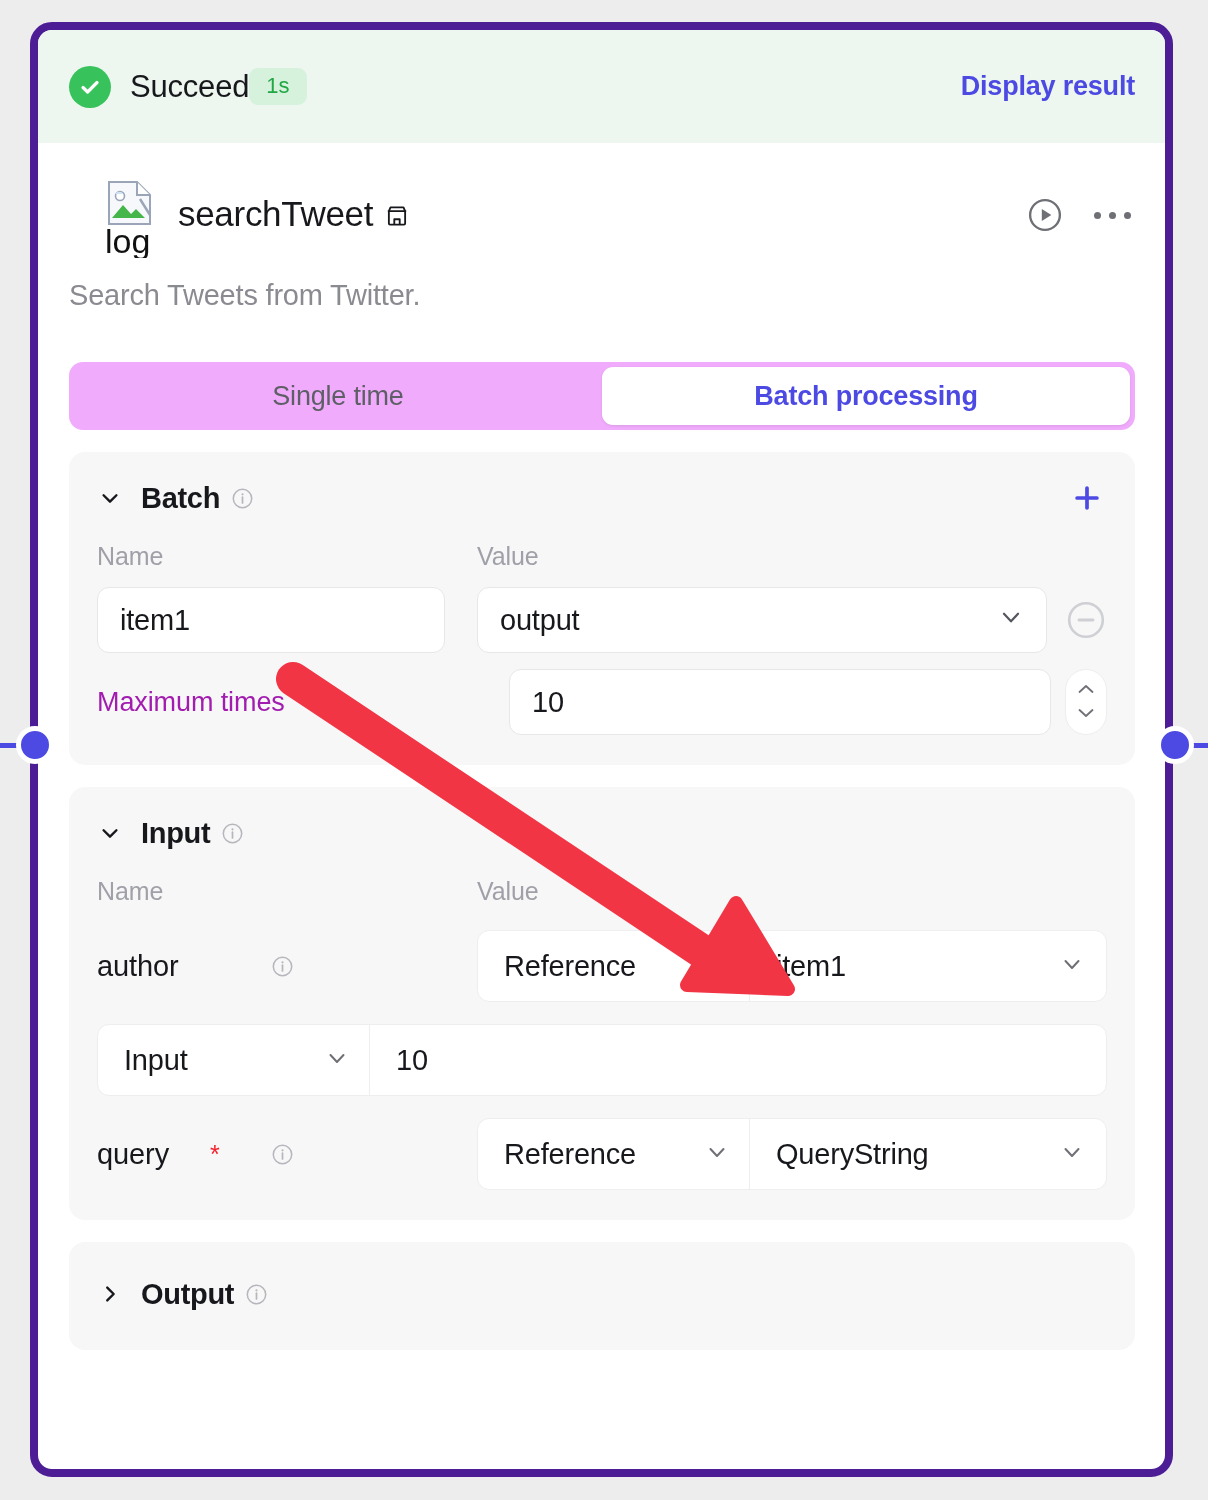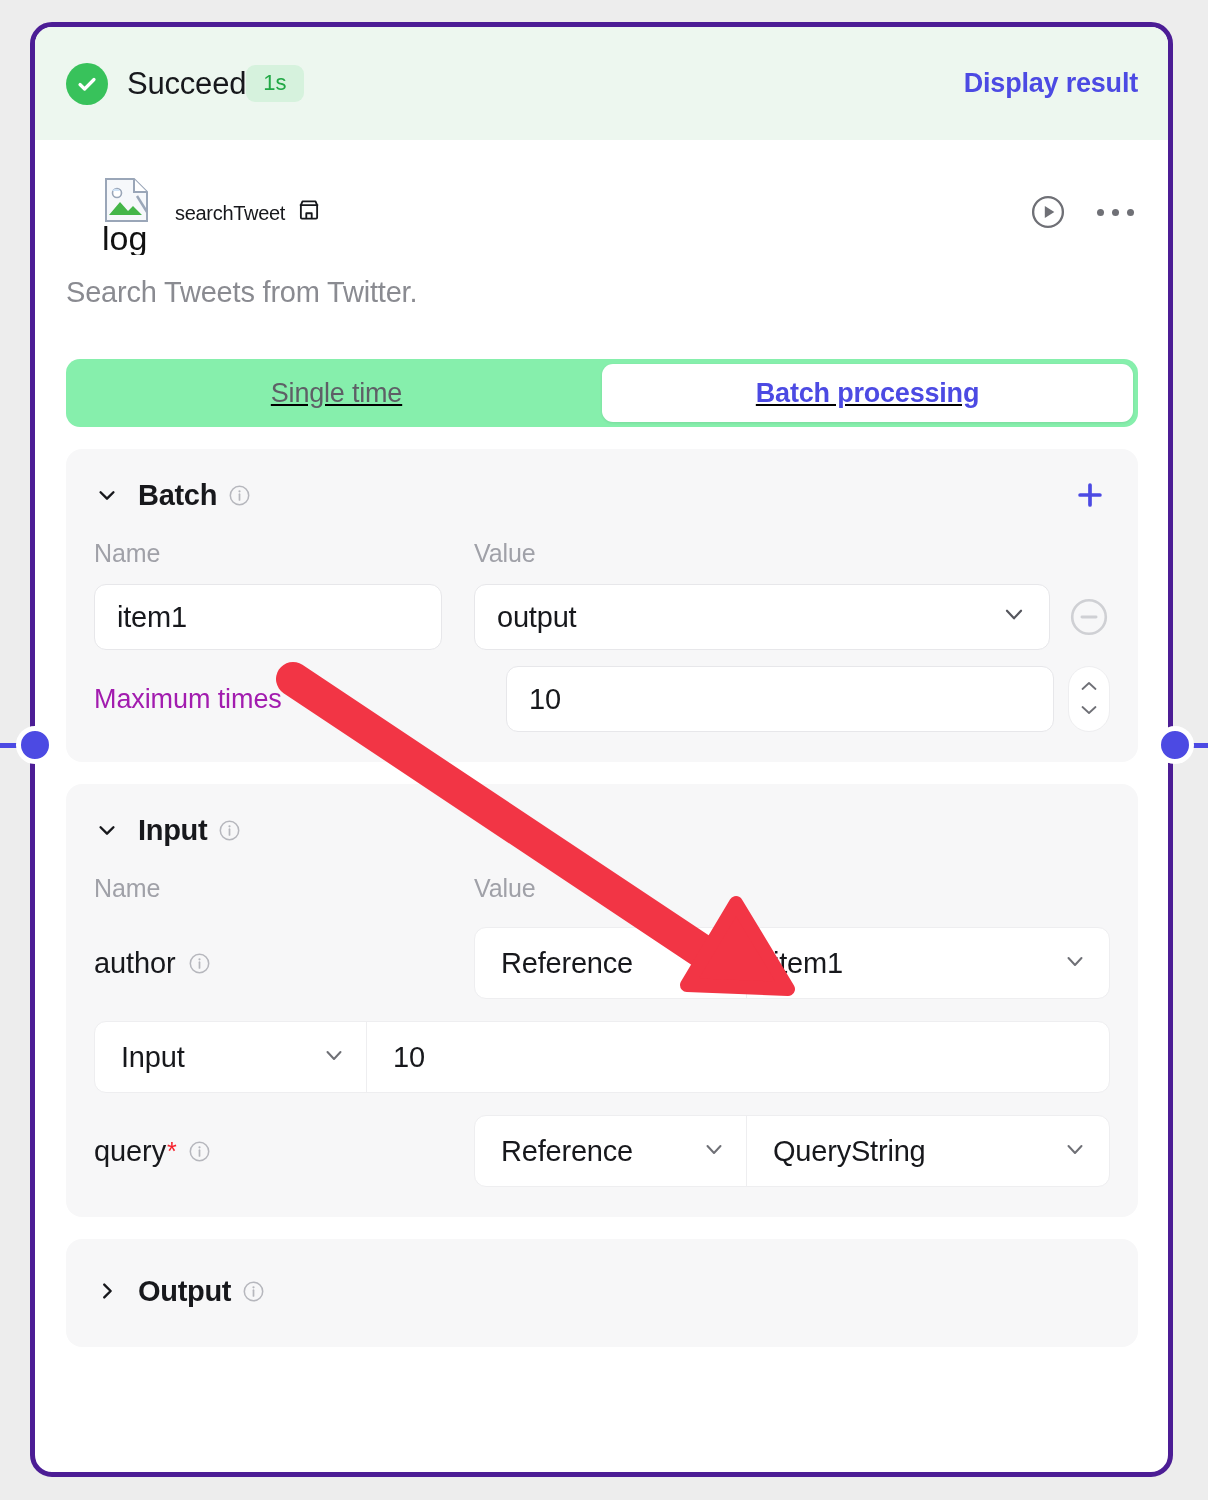--- a/index.html
+++ b/index.html
@@ -19,21 +19,21 @@
     background: #ededed;
   }
 
   
   #node {
     position: absolute;
     left: 30px;
     top: 22px;
     width: 1143px;
     height: 1455px;
-    border: 5px solid #4c1d95;
+    border: 8px solid #4c1d95;
     border-radius: 22px;
     background: #ffffff;
     overflow: hidden;
   }
 
   
   .status-bar {
     height: 113px;
     background: #edf7ef;
     display: flex;
@@ -98,21 +98,21 @@
     color: #111;
     font-family: "Liberation Sans", sans-serif;
     line-height: 1;
     white-space: nowrap;
     overflow: hidden;
     width: 48px;
   }
   .broken-img .glyph { position: absolute; left: 2px; top: 0; }
 
   .node-title {
-    font-size: 20px;
+    font-size: 35px;
     color: #17181c;
     margin-left: 11px;
     letter-spacing: -0.3px;
     white-space: nowrap;
   }
   .store-icon { margin-left: 11px; display:inline-block; vertical-align: -3px; }
 
   .title-actions {
     margin-left: auto;
     display: flex;
@@ -127,25 +127,24 @@
     font-size: 29px;
     color: #8a8b91;
     margin-top: 12px;
     letter-spacing: -0.2px;
   }
 
   
   .seg {
     margin-top: 50px;
     height: 68px;
-    background: #86efac;
+    background: #f0abfc;
     border-radius: 14px;
     display: flex;
     padding: 5px;
-    text-decoration: underline;
   }
   .seg-item {
     flex: 1;
     display: flex; align-items: center; justify-content: center;
     font-size: 27px;
     color: #5e5f66;
     border-radius: 11px;
     cursor: pointer;
     letter-spacing: -0.2px;
   }
@@ -212,21 +211,21 @@
   }
   .row .lbl {
     width: 380px;
     flex: 0 0 auto;
     font-size: 27px;
     color: #a21caf;
     letter-spacing: -0.1px;
     display: flex;
     align-items: center;
   }
-  .row .lbl.dark { color: #17181c; font-size: 29px; }
+  .row .lbl.dark { color: #17181c; font-size: 29px; gap: 40px; }
 
   .field {
     height: 66px;
     background: #ffffff;
     border: 1px solid #e7e7ea;
     border-radius: 12px;
     display: flex;
     align-items: center;
     padding: 0 22px;
     font-size: 29px;

